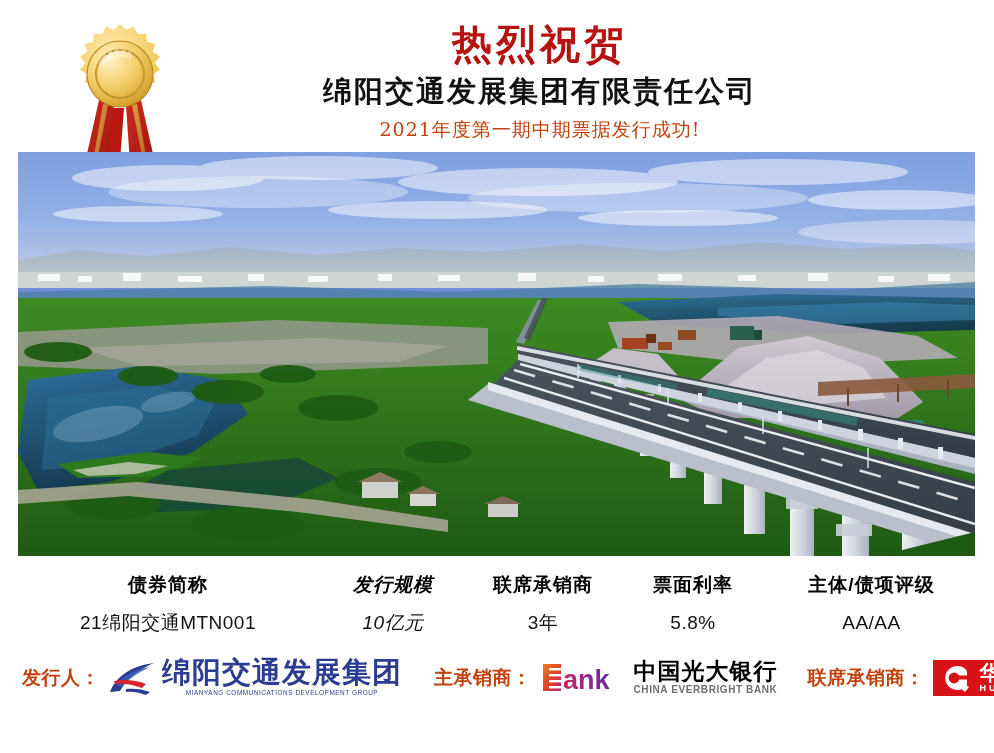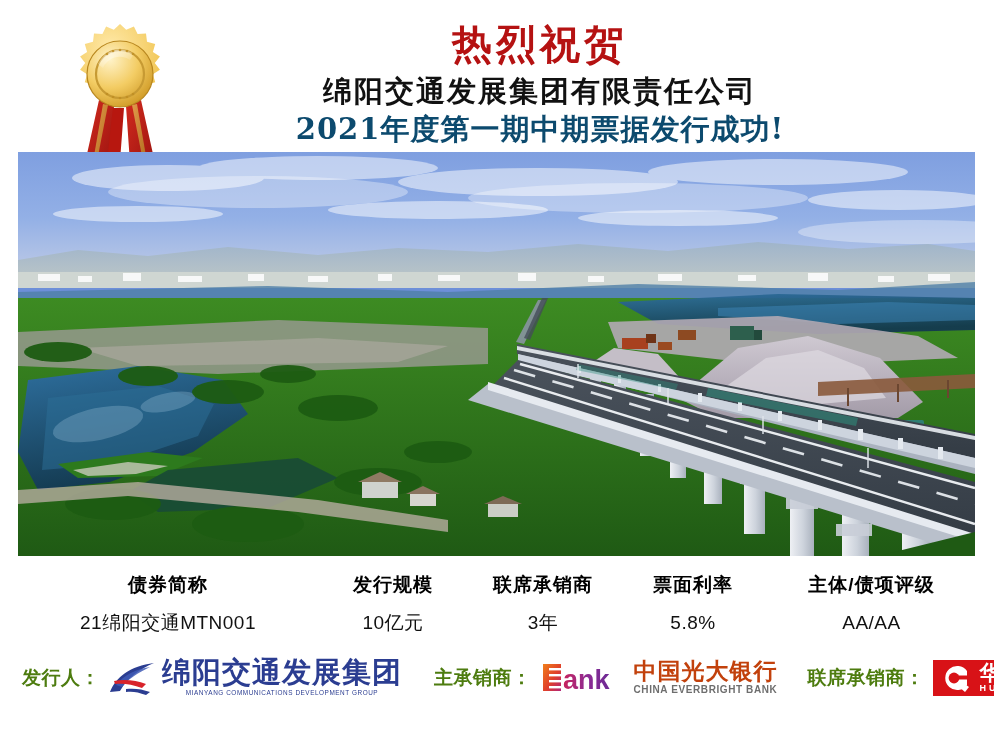--- a/index.html
+++ b/index.html
@@ -55,24 +55,24 @@
     font-weight: bold;
     font-size: 29px;
     line-height: 38px;
     color: #111111;
     letter-spacing: 2px;
     white-space: nowrap;
     margin-top: 4px;
   }
   .title-sub2 {
     font-family: "DejaVu Serif", "Liberation Serif", serif;
-    font-weight: bold;
-    font-size: 29px;
+    font-weight: normal;
+    font-size: 19px;
     line-height: 38px;
-    color: #0c4a6e;
+    color: #c2410c;
     letter-spacing: 1px;
     white-space: nowrap;
   }
 
   
   .photo {
     position: absolute;
     left: 18px;
     top: 152px;
     width: 957px;
@@ -92,21 +92,21 @@
   }
   .row {
     display: flex;
     width: 100%;
   }
   .cell {
     text-align: center;
     white-space: nowrap;
   }
   .c0 { width: 300px; }
-  .c1 { width: 150px; }
+  .c1 { width: 150px; font-style: italic; }
   .c2 { width: 150px; }
   .c3 { width: 150px; }
   .c4 { width: 207px; }
   .row-head .cell {
     font-size: 19px;
     font-weight: bold;
     color: #000000;
     line-height: 38px;
     letter-spacing: 1px;
   }
@@ -129,21 +129,21 @@
     align-items: center;
   }
   .foot-group {
     display: flex;
     align-items: center;
     height: 50px;
   }
   .foot-label {
     font-size: 19px;
     font-weight: bold;
-    color: #4d7c0f;
+    color: #c2410c;
     letter-spacing: 0.5px;
     white-space: nowrap;
   }
 
   
   .issuer-logo {
     display: flex;
     align-items: center;
     margin-left: 6px;
   }
@@ -173,21 +173,21 @@
     display: flex;
     align-items: center;
     margin-left: 10px;
     justify-content: space-between;
   }
   .ceb-mark { width: 86px; height: 34px; }
   .ceb-words { margin-left: 6px; }
   .ceb-cn {
     font-size: 23px;
     font-weight: bold;
-    color: #c2410c;
+    color: #000000;
     letter-spacing: 1px;
     line-height: 23px;
     white-space: nowrap;
     font-family: Liberation Serif, serif;
   }
   .ceb-en {
     font-size: 10px;
     font-weight: bold;
     color: #6e6e6e;
     letter-spacing: 0.6px;

